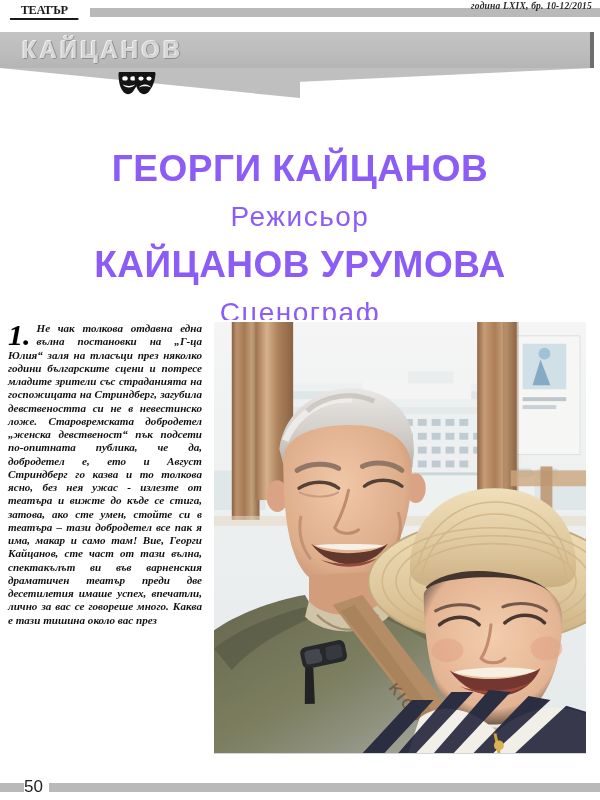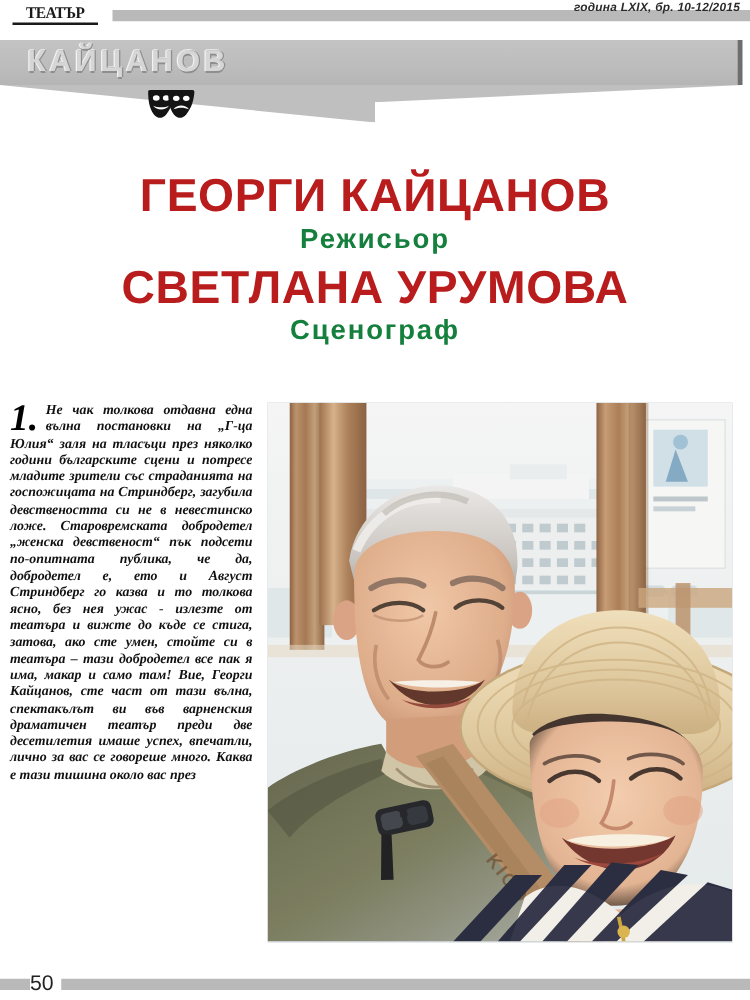--- a/index.html
+++ b/index.html
@@ -38,21 +38,21 @@
     text-align: center;
     line-height: 16px;
     border-bottom: 2px solid #1a1a1a;
     overflow: hidden;
     transform: scaleX(0.95);
     transform-origin: left center;
   }
   .masthead-issue {
     position: absolute;
     right: 8px; top: 1px;
-    font-family: Liberation Sans, sans-serif;
+    font-family: Liberation Serif, serif;
     font-style: italic;
     font-weight: bold;
     font-size: 9.5px;
     color: #2b2b2b;
     letter-spacing: 0.2px;
     white-space: nowrap;
   }
 
   
   .section-banner {
@@ -101,31 +101,31 @@
     position: absolute;
     left: 0; top: 138px;
     width: 600px;
     text-align: center;
   }
   .title-name {
     font-family: "Liberation Sans", sans-serif;
     font-weight: bold;
     font-size: 37px;
     letter-spacing: 0.5px;
-    color: #b91c1c;
+    color: #8b5cf6;
     line-height: 1.0;
-    margin: 0;
+    margin: 12px;
     white-space: nowrap;
   }
   .title-role {
     font-family: "Liberation Sans", sans-serif;
-    font-weight: bold;
-    font-size: 22px;
+    font-weight: normal;
+    font-size: 28px;
     letter-spacing: 1.5px;
-    color: #15803d;
+    color: #8b5cf6;
     line-height: 1.25;
     margin: 2px 0 6px 0;
     white-space: nowrap;
   }
   .title-name.second { letter-spacing: 0.5px; }
   .title-role.second { margin-bottom: 12px; }
 
   
   .article-column {
     position: absolute;
@@ -216,21 +216,21 @@
   <g fill="#ffffff">
     <ellipse cx="23" cy="8.6" rx="2.6" ry="2.1"></ellipse>
     <ellipse cx="31" cy="8.6" rx="2.6" ry="2.1"></ellipse>
     <path d="M20.8,17.4 C23.8,13.4 30.2,13.4 33.2,17.4 C29.6,15.7 24.4,15.7 20.8,17.4 Z"></path>
   </g>
 </svg>
 
 <div class="title-block">
   <div class="title-name">ГЕОРГИ КАЙЦАНОВ</div>
   <div class="title-role">Режисьор</div>
-  <div class="title-name second">СВЕТЛАНА  УРУМОВА</div>
+  <div class="title-name second">КАЙЦАНОВ  УРУМОВА</div>
   <div class="title-role second">Сценограф</div>
 </div>
 
 <div class="article-column">
   <span class="dropcap">1.</span>
   <p>Не чак толкова отдавна една вълна постановки на „Г-ца Юлия“ заля на тласъци през няколко години българските сцени и потресе младите зрители със страданията на госпожицата на Стриндберг, загубила девствеността си не в невестинско ложе. Старовремската добродетел „женска девственост“ пък подсети по-опитната публика, че да, добродетел е, ето и Август Стриндберг го казва и то толкова ясно, без нея ужас - излезте от театъра и вижте до къде се стига, затова, ако сте умен, стойте си в театъра – тази добродетел все пак я има, макар и  само там! Вие, Георги Кайцанов,  сте част от тази вълна, спектакълът ви във варненския драматичен театър преди две десетилетия имаше успех, впечатли, лично за вас се говореше много. Каква е тази тишина около вас през</p>
 </div>
 
 <div class="photo-frame">
   <svg class="photo-canvas" viewBox="0 0 376 436" preserveAspectRatio="xMidYMid slice">

